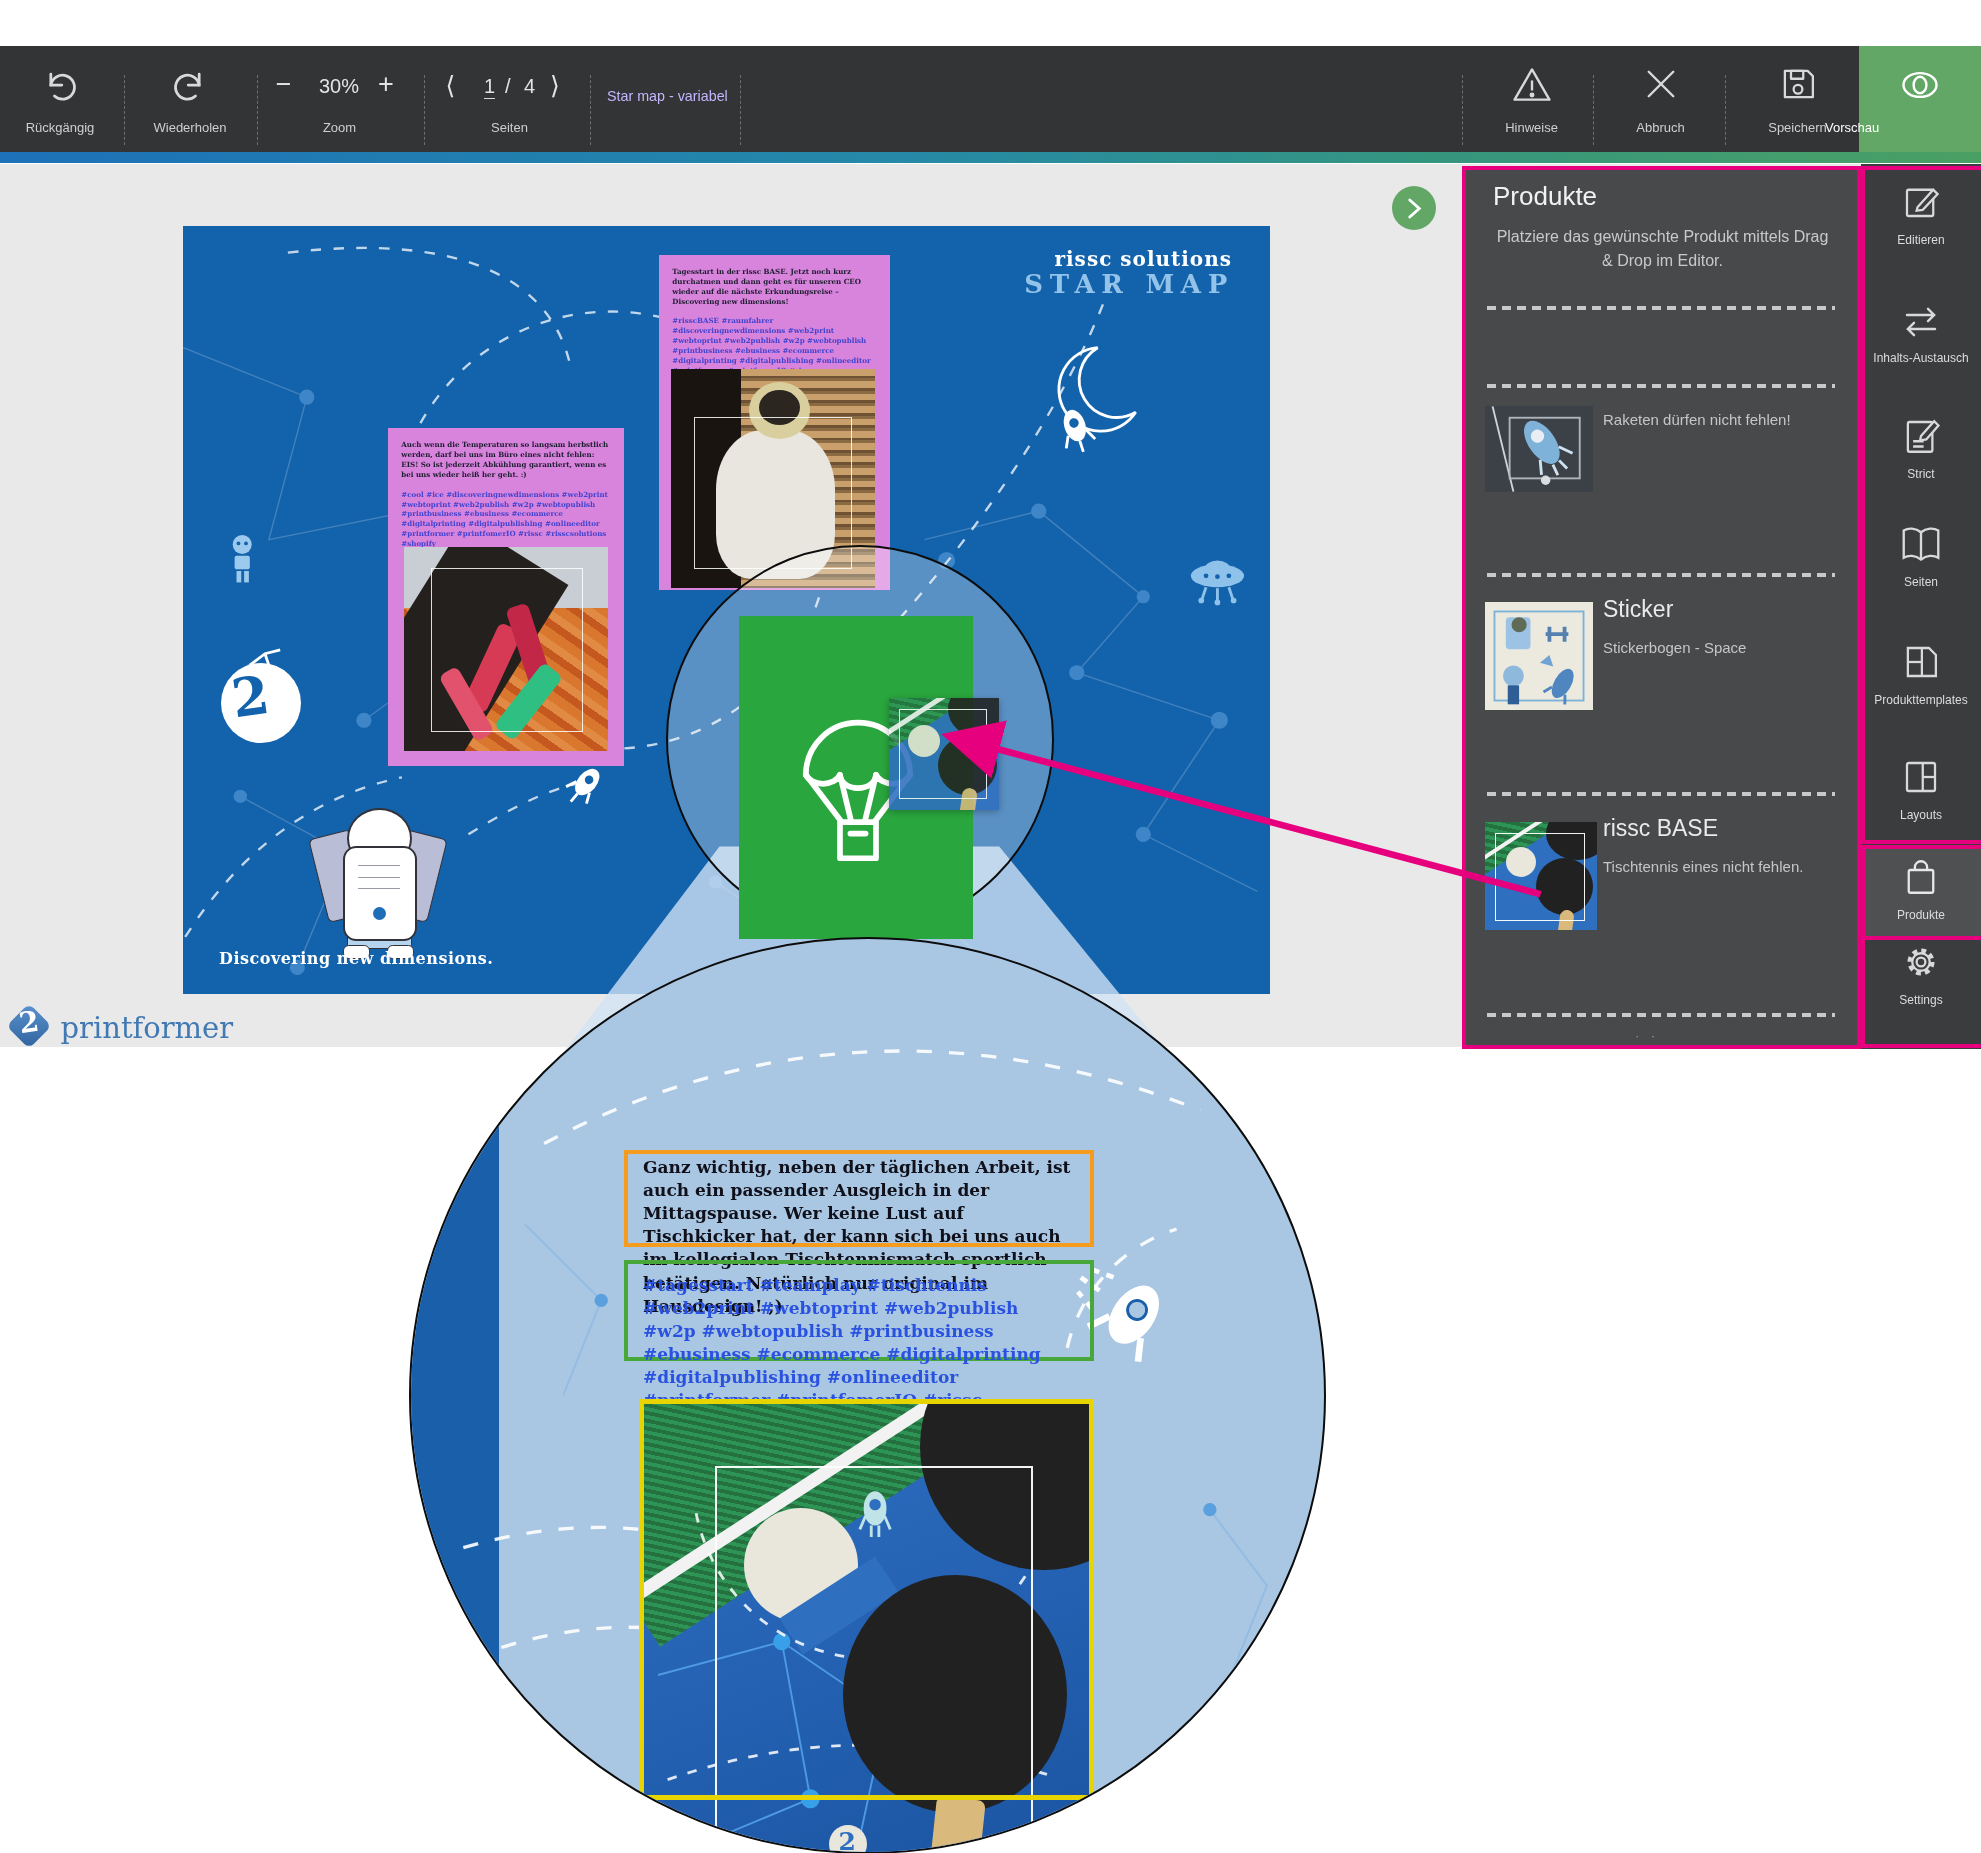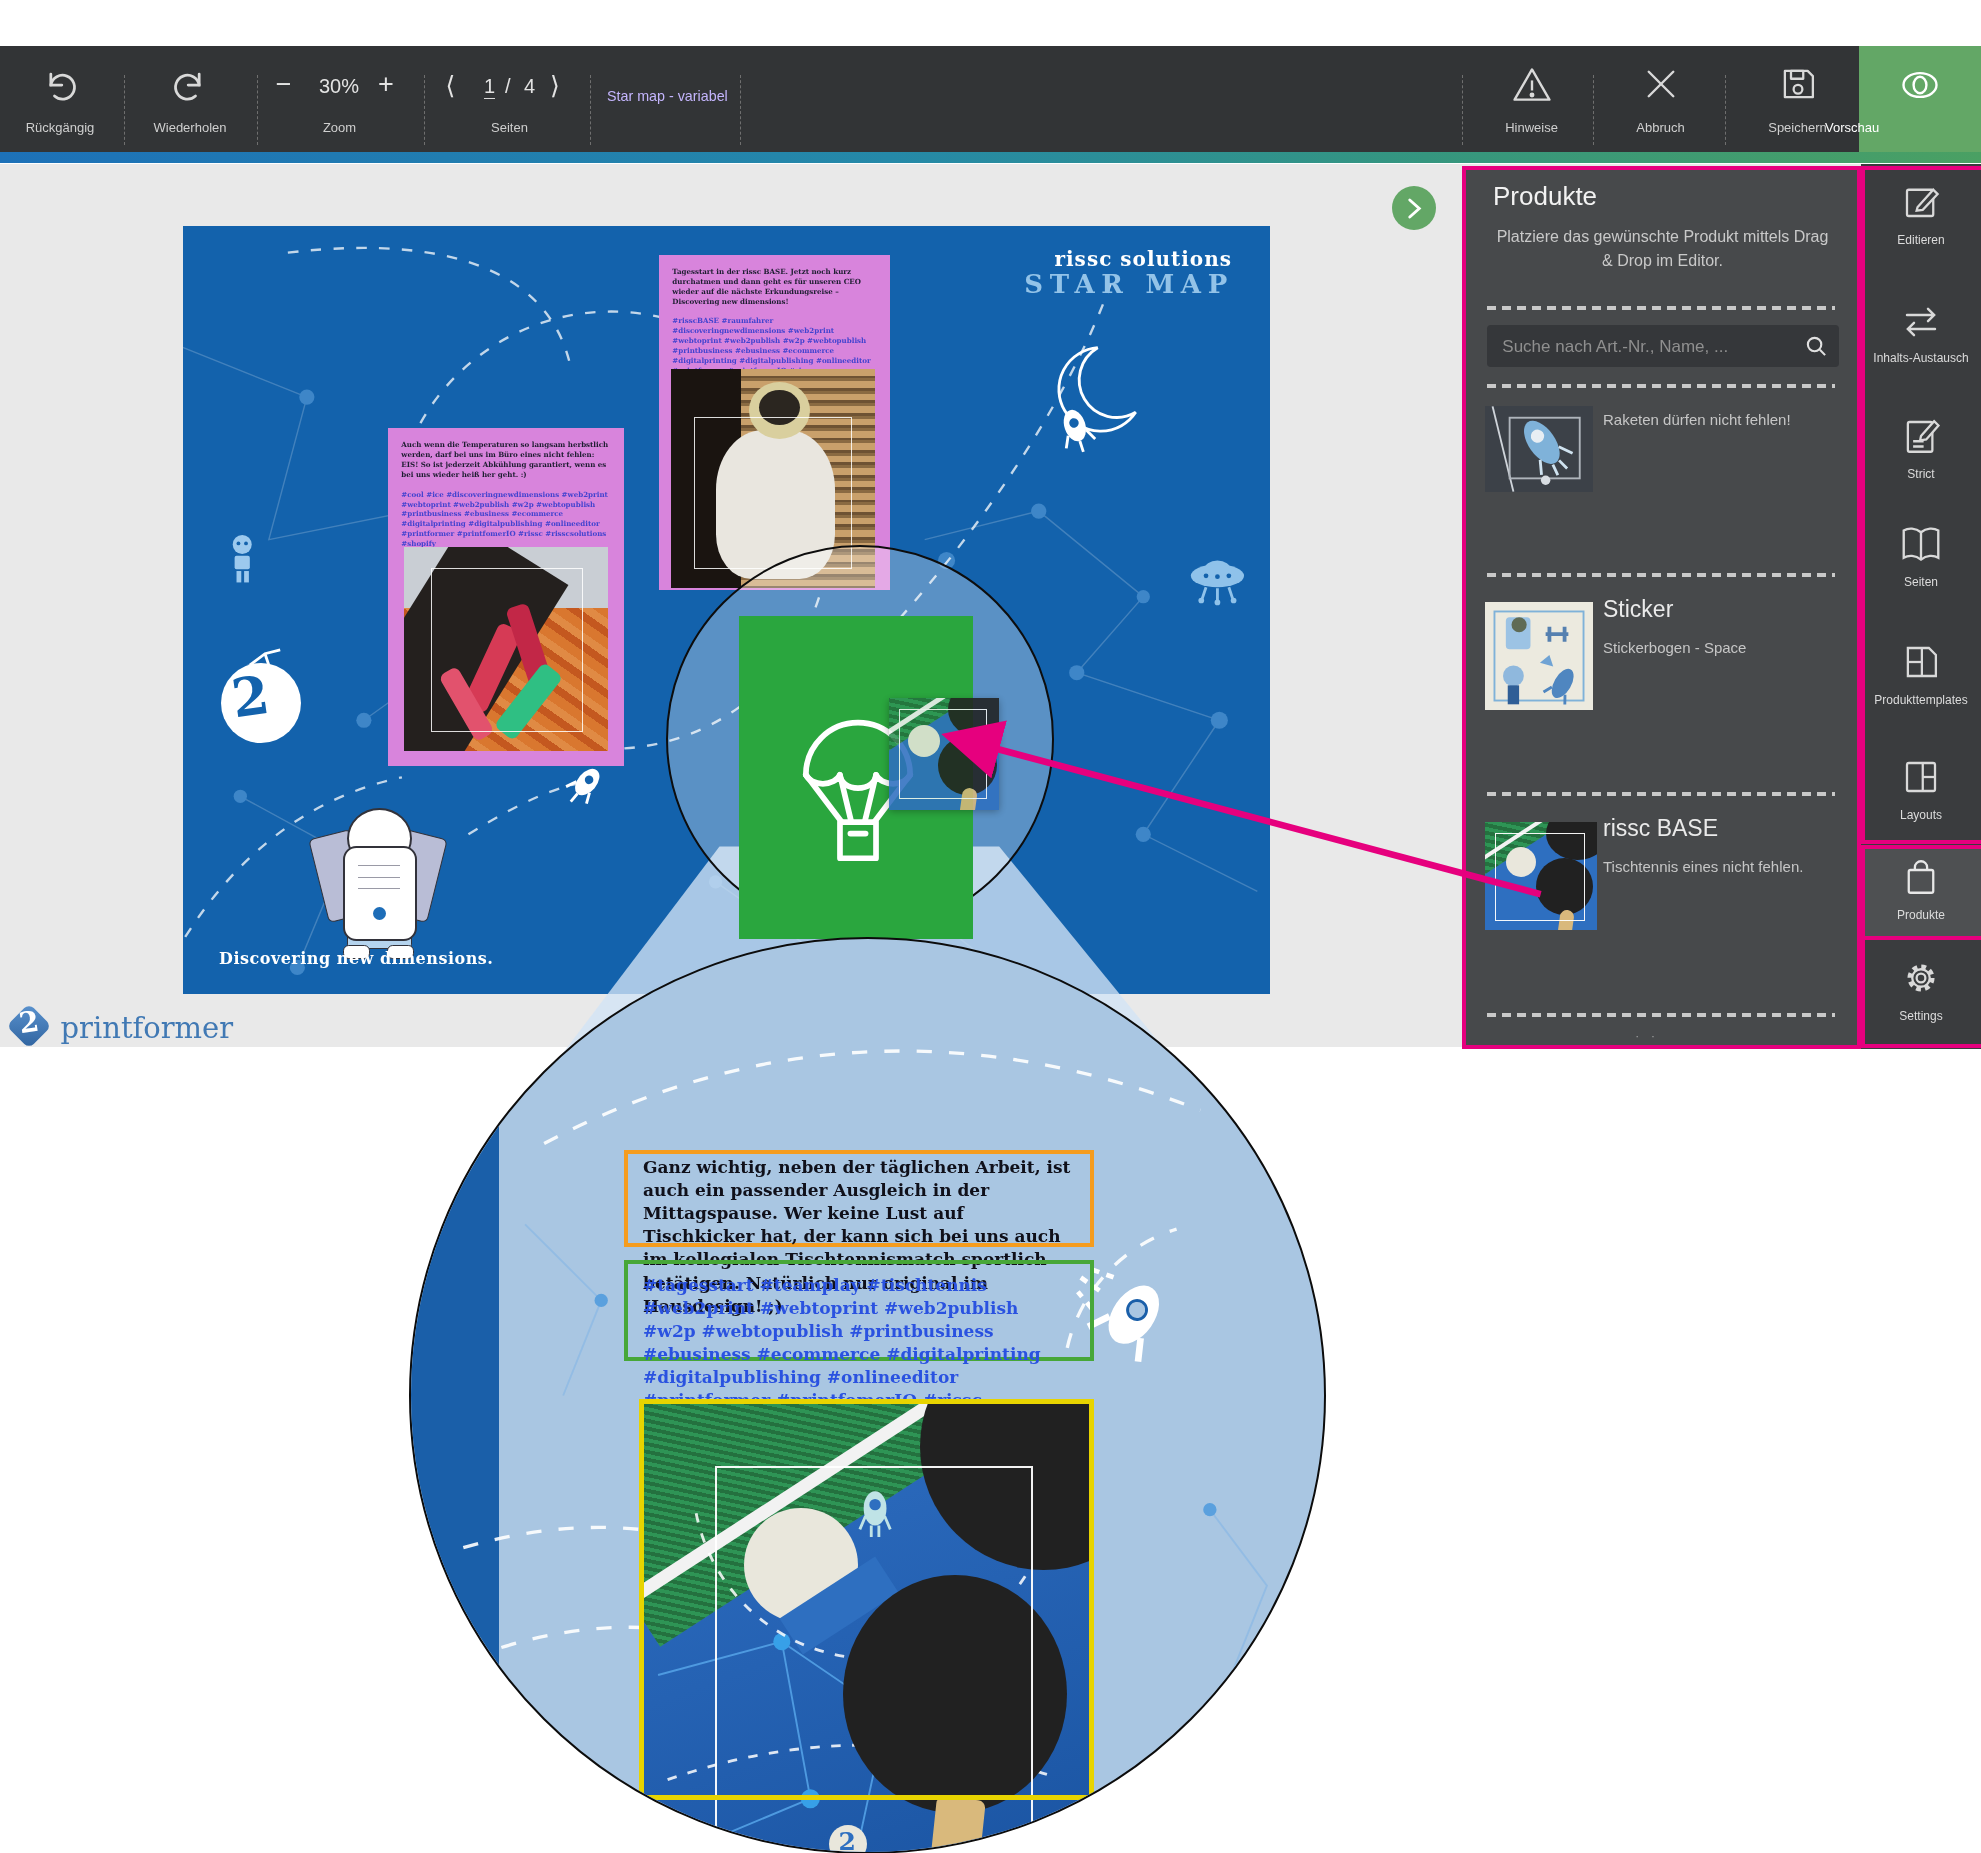--- a/index.html
+++ b/index.html
@@ -447,27 +447,20 @@
     <svg width="19" height="23" viewBox="0 0 20 24">
       <path d="M5 3 L15 12 L5 21" fill="none" stroke="#ffffff" stroke-width="3" stroke-linecap="round"></path>
     </svg>
   </div>
 
   <div class="abs panel">
     <div class="panel-title">Produkte</div>
     <div class="panel-sub">Platziere das gewünschte Produkt mittels Drag &amp; Drop im Editor.</div>
     <div class="dashes" style="top:136px;"></div>
 
-    <div class="search">
-      <input type="text" placeholder="Suche nach Art.-Nr., Name, ..." style="">
-      <svg class="abs" style="right:11.4px;top:9.5px;" width="23" height="23" viewBox="0 0 24 24">
-        <circle cx="10" cy="10" r="7" fill="none" stroke="#e0e0e0" stroke-width="2.2"></circle>
-        <line x1="15.5" y1="15.5" x2="21" y2="21" stroke="#e0e0e0" stroke-width="2.2"></line>
-      </svg>
-    </div>
     <div class="dashes" style="top:214px;"></div>
 
     <div>
       <div class="prod-thumb" style="left:19px;top:236px;width:108px;height:86px;background:#3c4148;">
         <svg width="108" height="86" viewBox="0 0 114 90">
           <line x1="8" y1="0" x2="30" y2="90" stroke="#cfd4da" stroke-width="2"></line>
           <rect x="26" y="12" width="74" height="64" fill="none" stroke="#aeb4bb" stroke-width="2"></rect>
           <g transform="translate(60,38) rotate(-35)">
             <ellipse cx="0" cy="0" rx="14" ry="26" fill="#7fb2d9"></ellipse>
             <circle cx="0" cy="-8" r="7" fill="#e8eef3"></circle>
@@ -575,21 +568,21 @@
     </div>
 
     <div class="rail-item" style="top:692px;">
       <svg width="42" height="42" viewBox="0 0 48 48" fill="none" stroke="#e8e8e8" stroke-width="2.6">
         <rect x="10" y="16" width="28" height="26" rx="2"></rect>
           <path d="M17 16 v-3 a7 7 0 0 1 14 0 v3"></path>
       </svg>
       <span class="lbl">Produkte</span>
     </div>
 
-    <div class="rail-item" style="top:793px;">
+    <div class="rail-item" style="top:777px;">
       <svg width="42" height="42" viewBox="0 0 48 48" fill="none" stroke="#d9d9d9">
         <circle cx="24" cy="24" r="13" stroke-width="5" stroke-dasharray="5.5 4.7"></circle>
         <circle cx="24" cy="24" r="10" stroke-width="2.6"></circle>
         <circle cx="24" cy="24" r="5" stroke-width="2.6"></circle>
       </svg>
       <span class="lbl">Settings</span>
     </div>
   </div>
 
   <div class="pinkrect" style="left:1861px;top:166px;width:120px;height:678px;"></div>

